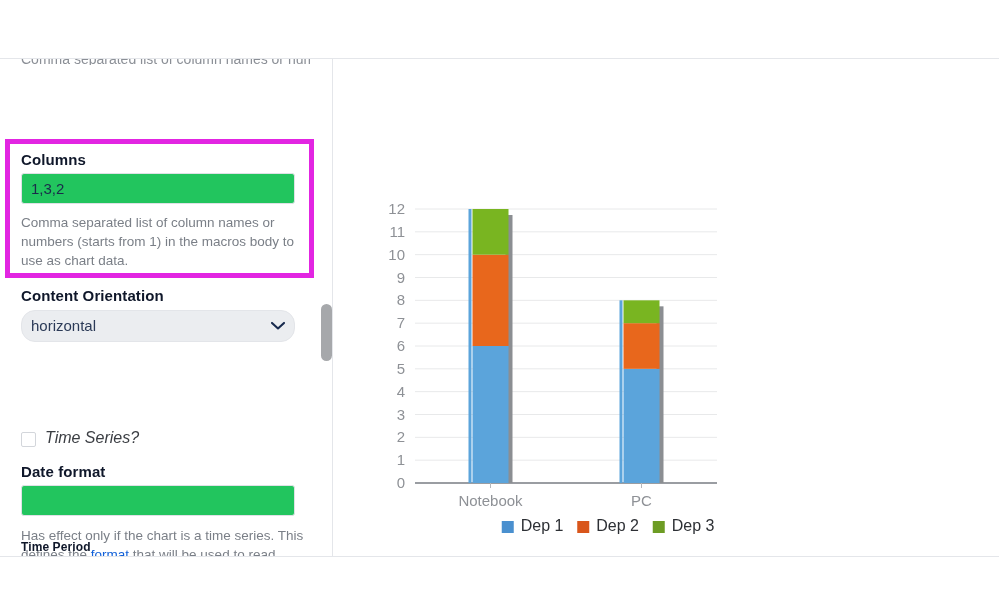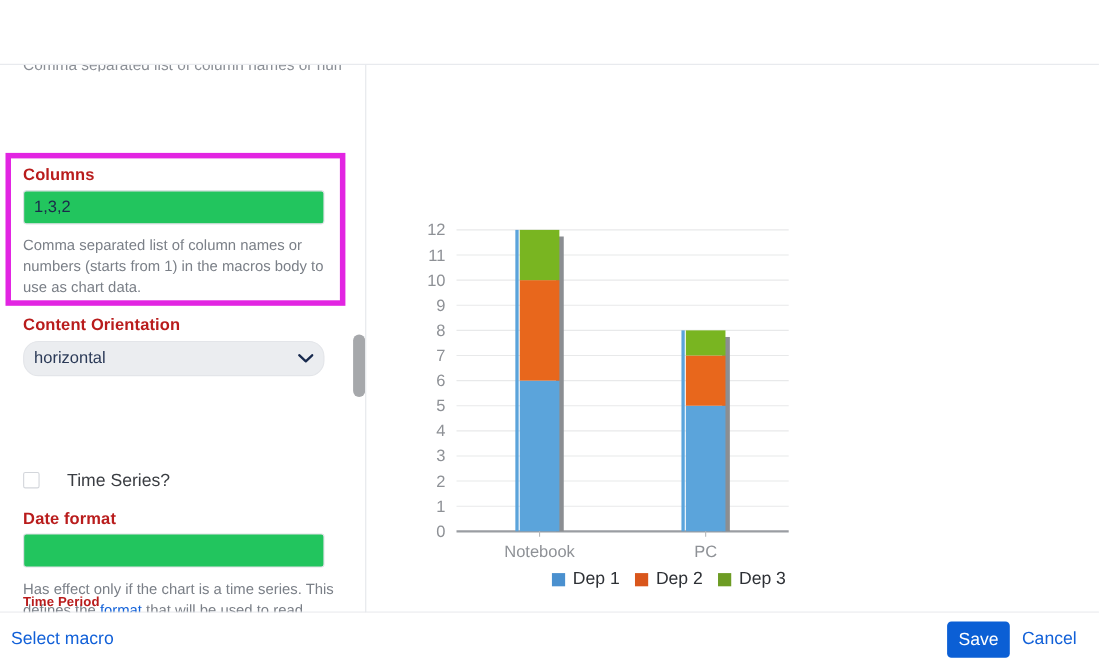--- a/index.html
+++ b/index.html
@@ -46,21 +46,21 @@
     font-size: 14px; color: #8b8f96; white-space: nowrap;
   }
 
   
   .hl-box {
     position: absolute; left: 5px; top: 80px; width: 309px; height: 139px;
     border: 5px solid #e225e2; background: #fff;
   }
 
   .fld-label {
-    position: absolute; font-size: 15px; color: #b91c1c; font-weight: 700;
+    position: absolute; font-size: 15px; color: #0f172a; font-weight: 700;
     letter-spacing: .1px; white-space: nowrap;
   }
   .fld-help {
     position: absolute; font-size: 13.5px; color: #7a7f87; line-height: 19px;
   }
   .txt-input {
     position: absolute; height: 31px;
     background: #22c55e; border: 1px solid #dfe1e6; border-radius: 3px;
     font-size: 15px; color: #1b2a4a; font-family: Liberation Sans, sans-serif;
     padding: 0 9px; line-height: 29px; outline: none;
@@ -68,21 +68,21 @@
   .sel-input {
     position: absolute; height: 32px;
     background: #ebedf0; border: 1px solid #e3e5e9; border-radius: 14px;
     font-size: 15px; color: #2b3a57; padding: 0 30px 0 9px; line-height: 30px;
     white-space: nowrap; overflow: hidden;
   }
   .sel-chev {
     position: absolute; right: 9px; top: 50%; transform: translateY(-50%);
     width: 14px; height: 9px;
   }
-  .cbx-row { position: absolute; display: flex; align-items: flex-start; gap: 25px; }
+  .cbx-row { position: absolute; display: flex; align-items: flex-end; gap: 9px; font-style: italic; }
   .cbx-box {
     width: 15px; height: 15px; border: 1px solid #d3d6db;
     border-radius: 2px; background: #fff;
   }
   .cbx-lbl { font-size: 16px; color: #3a3d42; }
   .lnk { color: #1160d8; }
 
   
   .sbar-track {
     position: absolute; left: 320px; top: 0; width: 13px; height: 498px;
@@ -205,18 +205,13 @@
             <text x="263.25" y="418" font-size="16" fill="#2d3035" font-family="&quot;Liberation Sans&quot;, sans-serif">Dep 2</text>
             <rect x="319.75" y="408" width="12" height="12" fill="#6d9c24"></rect>
             <text x="338.75" y="418" font-size="16" fill="#2d3035" font-family="&quot;Liberation Sans&quot;, sans-serif">Dep 3</text>
           </svg>
       </div>
     </div>
 
     <div class="body-bottom-rule"></div>
   </div>
 
-  <div style="position:absolute;left:0;top:557px;width:999px;height:53px;background:#fff;">
-    <a href="#" style="position:absolute;left:10px;top:15px;font-size:16px;color:#1160d8;text-decoration:none;">Select macro</a>
-    <button style="position:absolute;left:861px;top:8px;width:57px;height:33px;background:#0b5fd5;border:none;border-radius:4px;color:#fff;font-size:16px;font-family:'Liberation Sans',sans-serif;cursor:pointer;">Save</button>
-    <a href="#" style="position:absolute;left:929px;top:15px;font-size:16px;color:#1160d8;text-decoration:none;">Cancel</a>
-  </div>
 </div>
 
 </body></html>

